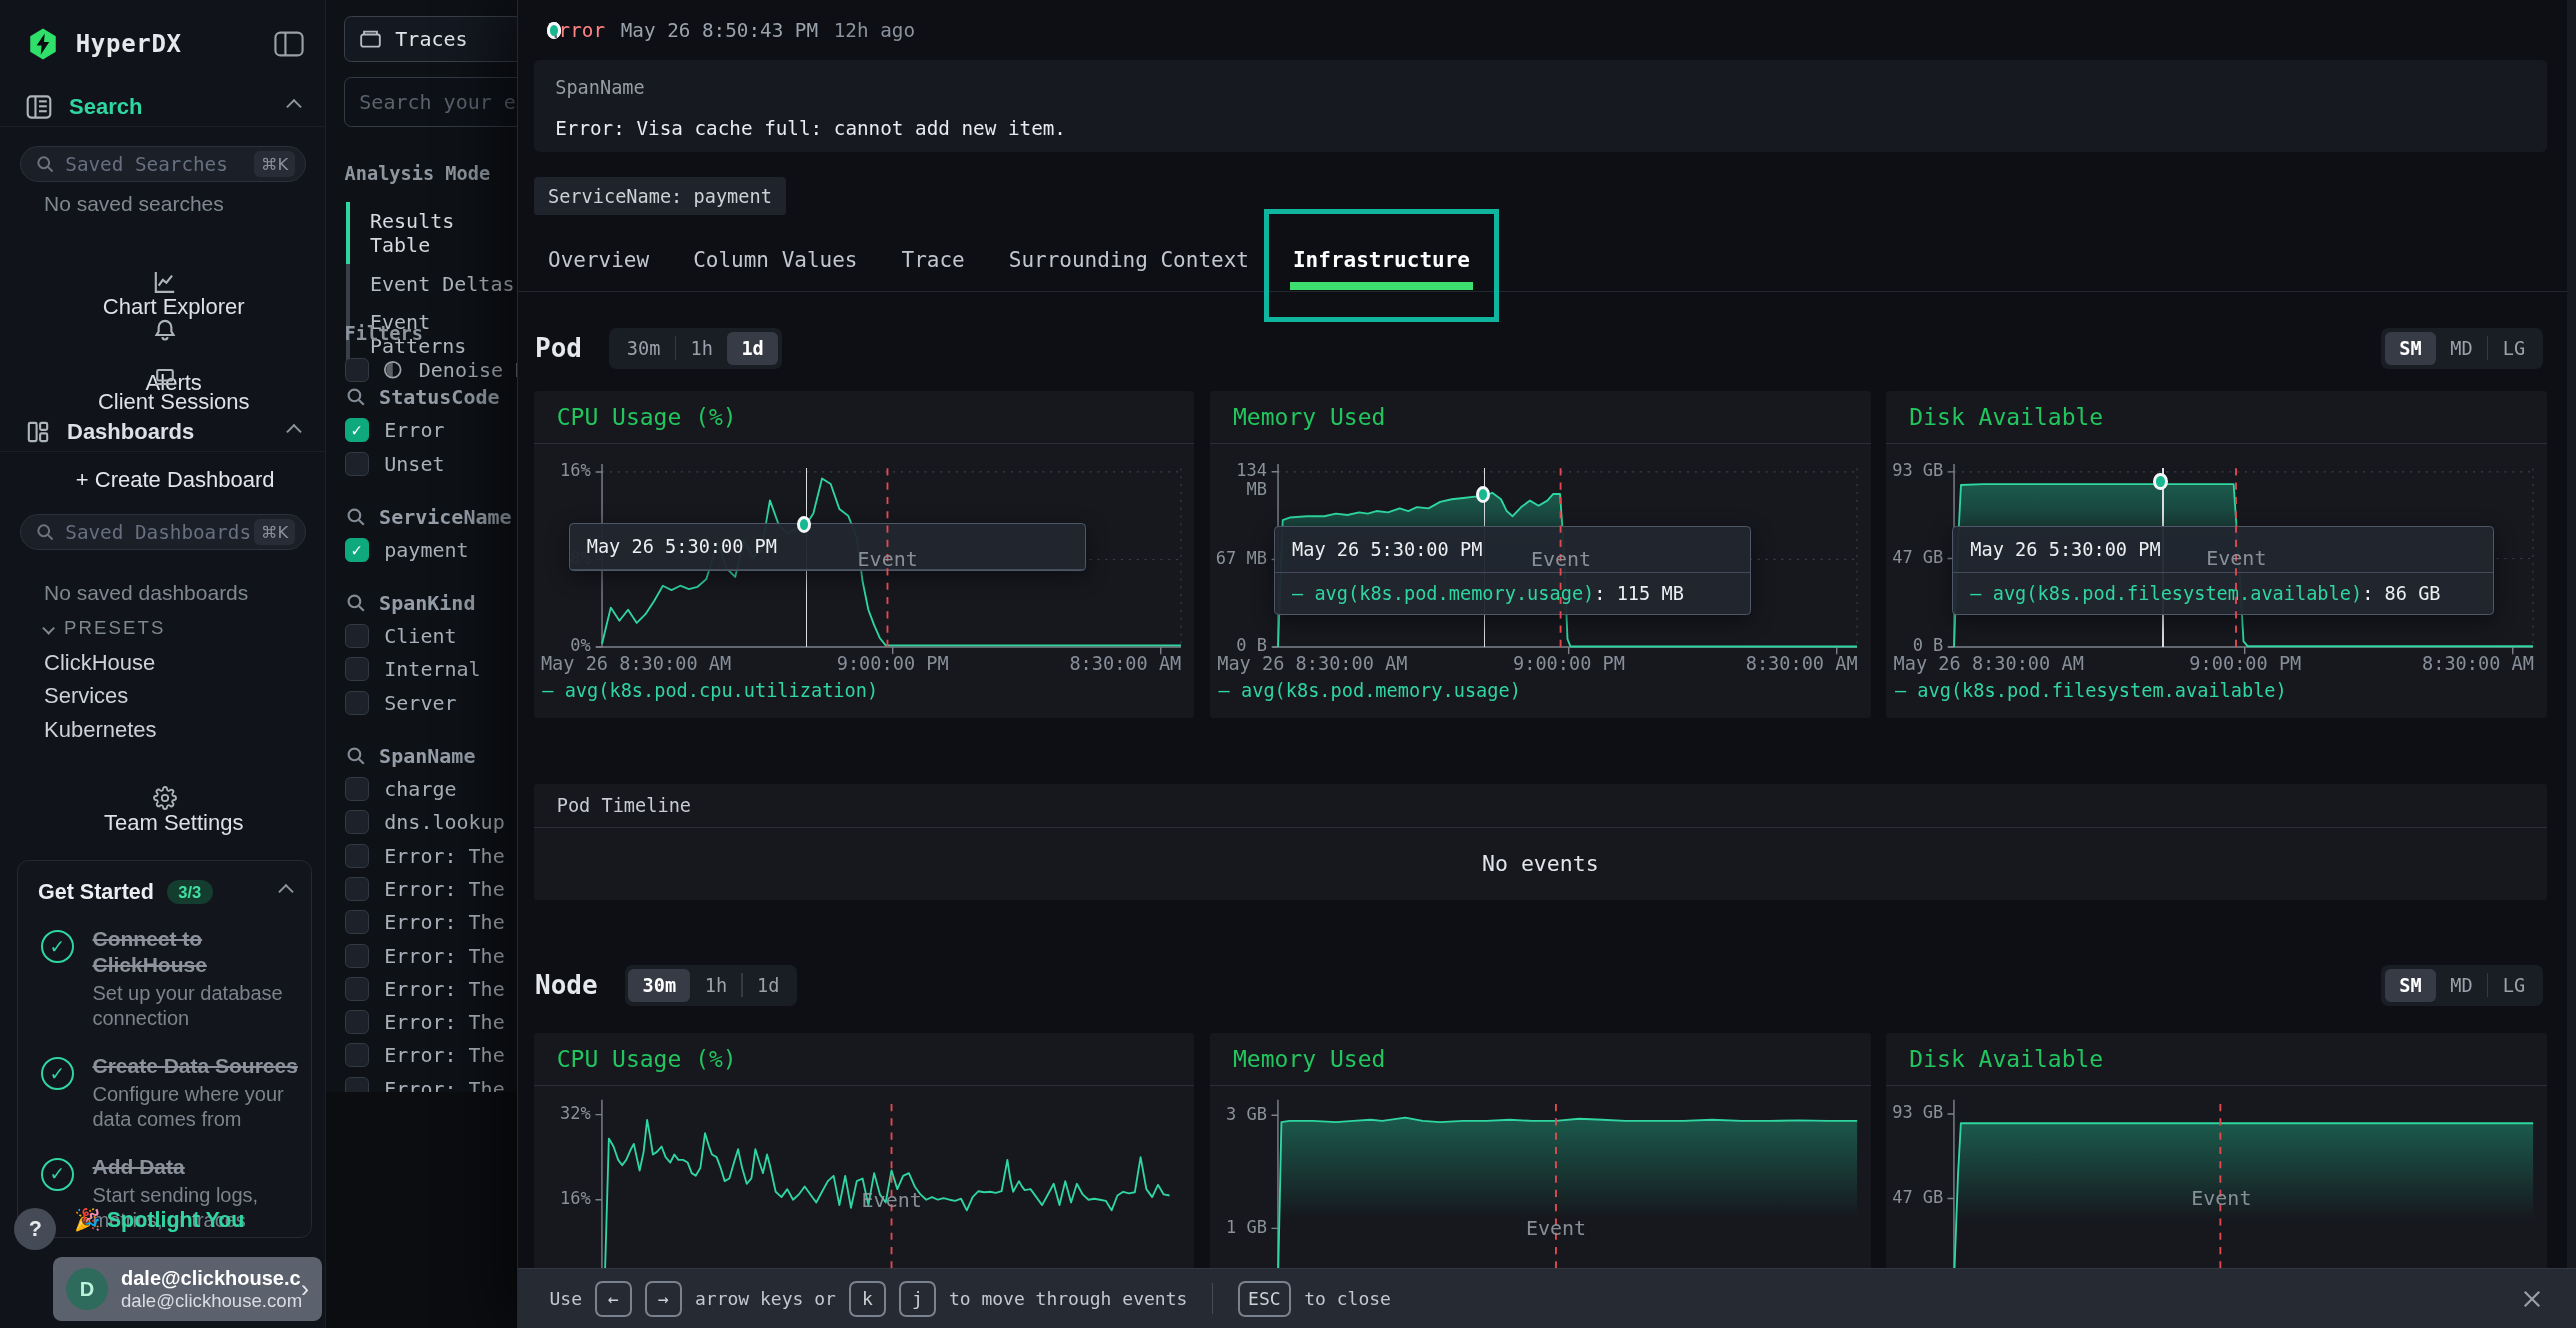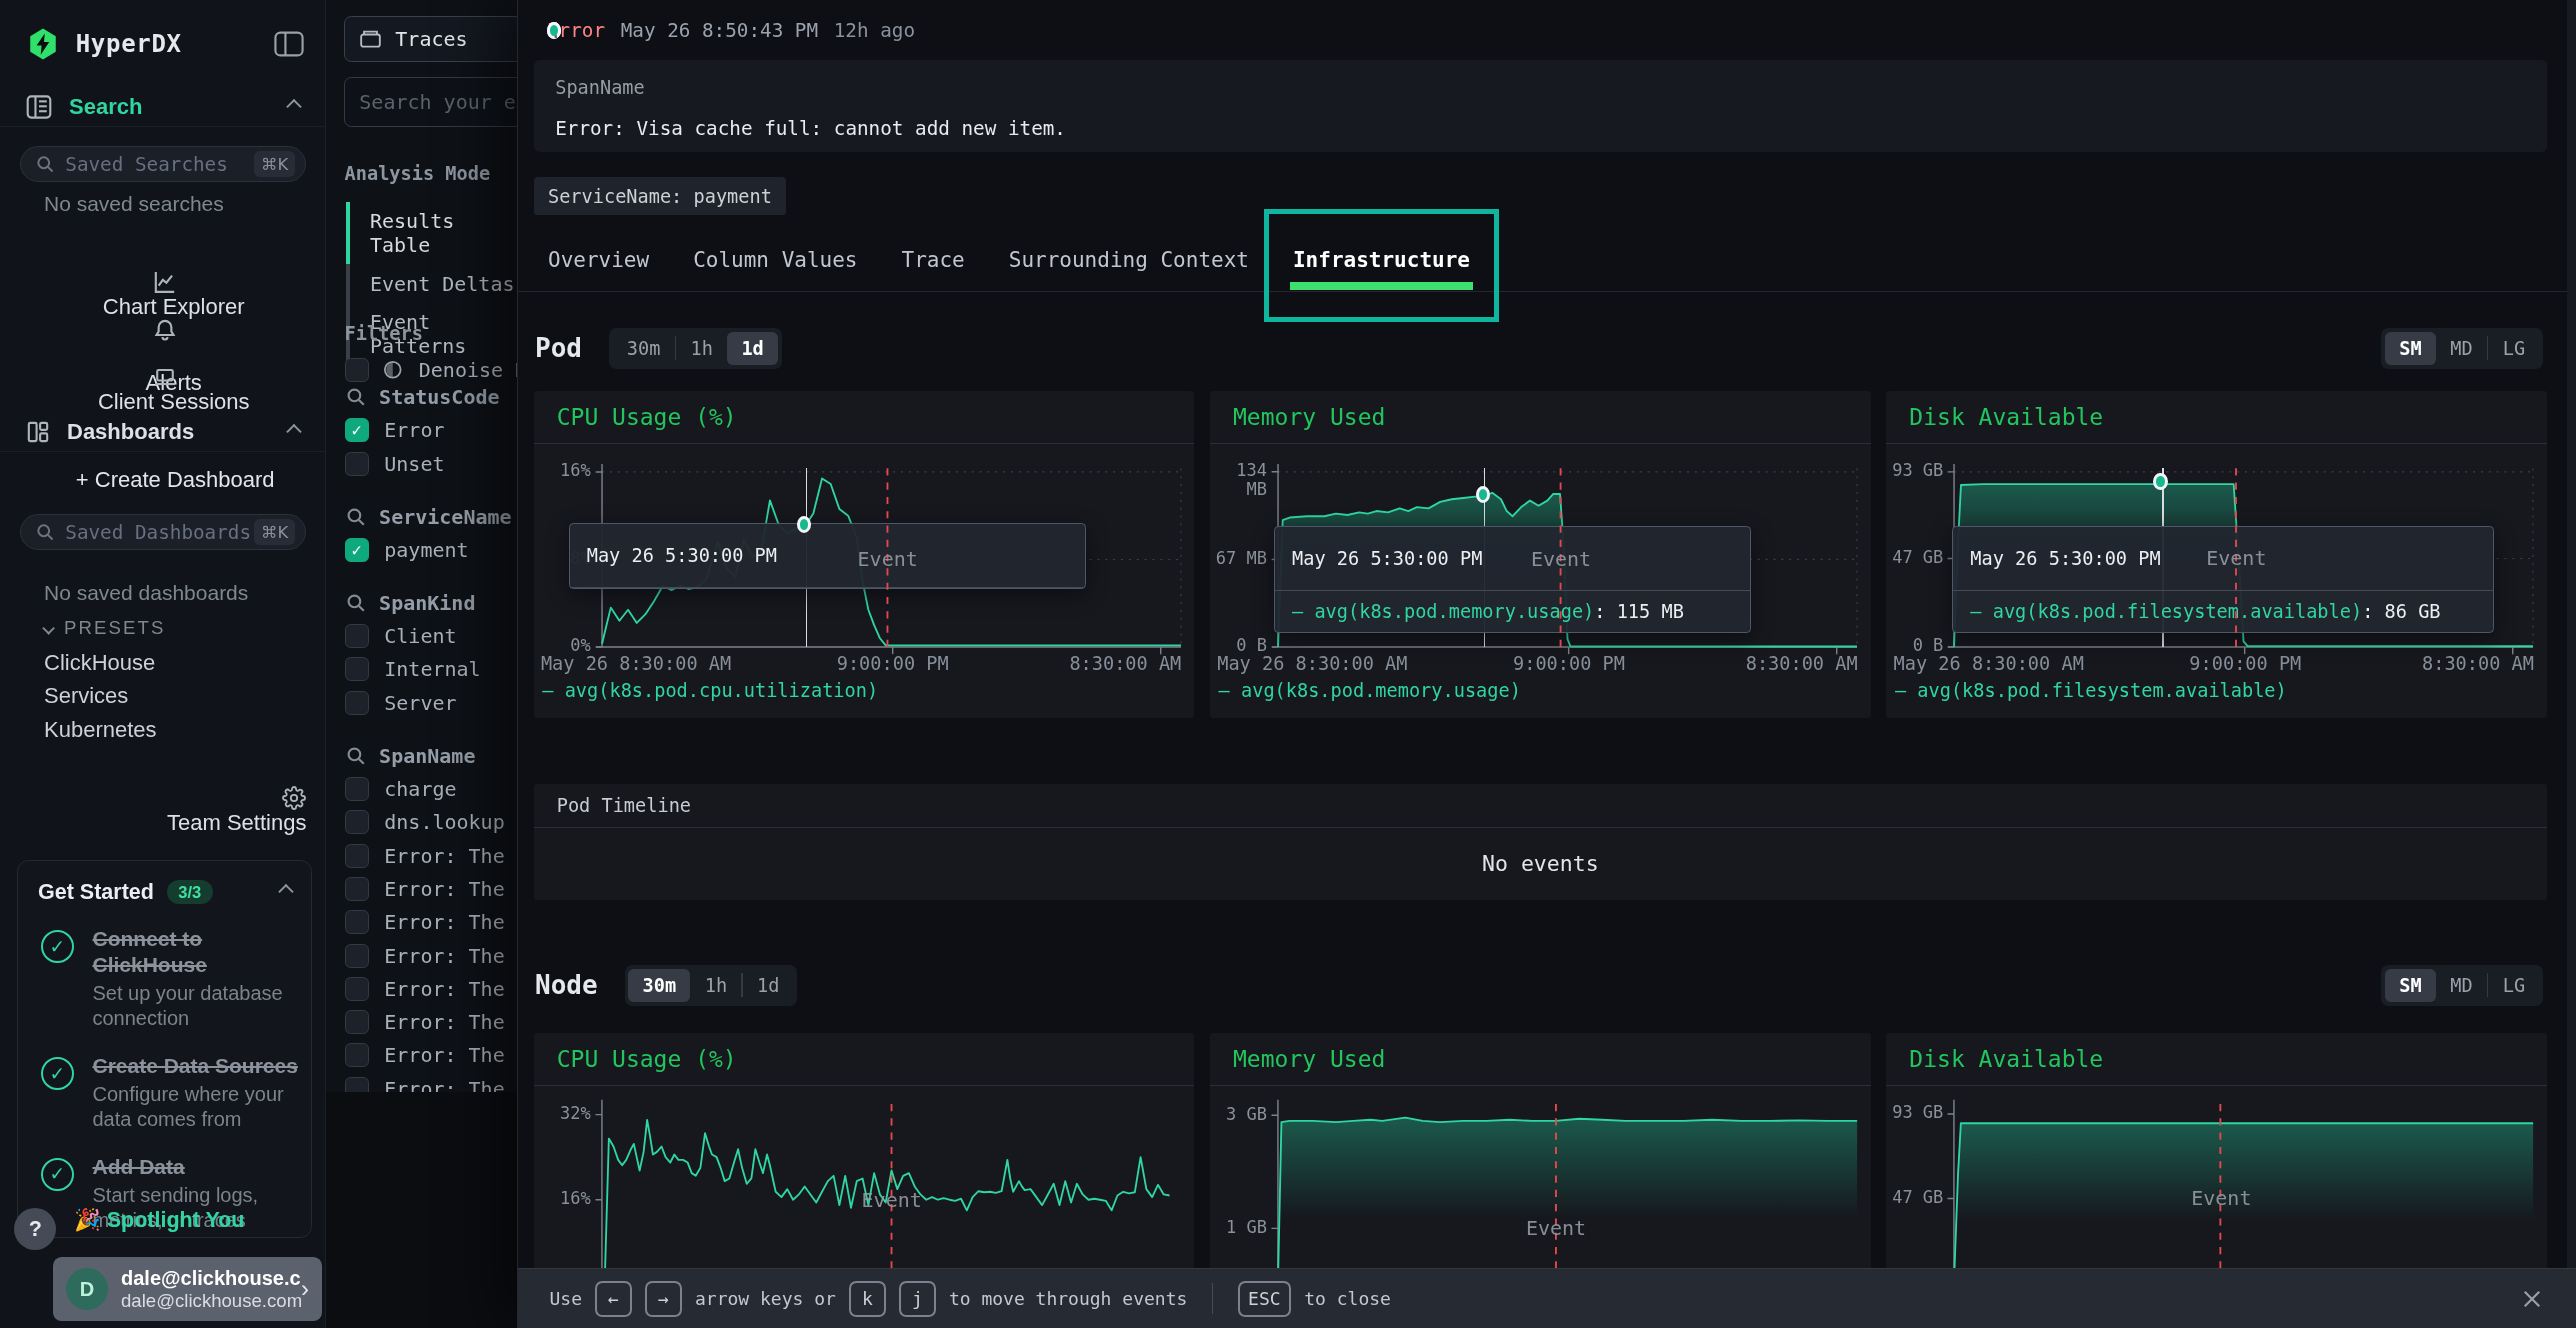--- a/index.html
+++ b/index.html
@@ -119,21 +119,21 @@
                           color:#22c55e; border-bottom:1.4px solid #2b2f37; }
   .ch-body { position:relative; }
   .ytick { position:absolute; width:57px; text-align:right; font-size:17px; color:#8a9199; line-height:1.1; }
   .xlab { position:absolute; font-size:18.6px; color:#878e98; white-space:nowrap; }
   .ch-legend { position:absolute; font-size:18.6px; color:#2fd6a0; white-space:nowrap; }
   .cursorline { position:absolute; width:1.4px; background:#dadde1; z-index:2; }
   .dot { position:absolute; width:14.3px; height:17px; border-radius:50%; background:#17b890; border:3.6px solid #f4f6f8; z-index:6; }
   .evlabel { position:absolute; transform:translateX(-50%); font-size:20px; color:rgba(148,155,163,0.9); z-index:5; white-space:nowrap;}
   .ttip { position:absolute; background:rgba(33,38,47,0.95); border:1.4px solid #4e5868; border-radius:4.3px; z-index:4;
           box-shadow:0 5.7px 21.5px rgba(0,0,0,0.45); }
-  .ttip .row1 { padding:21px 17px; font-size:18.6px; color:#eceef1; border-bottom:1.4px solid #424b59; }
+  .ttip .row1 { padding:12px 17px; font-size:18.6px; color:#eceef1; border-bottom:1.4px solid #424b59; }
   .ttip .row2 { padding:10px 17px; font-size:18.6px; color:#eceef1; white-space:nowrap; }
   .ttip .gr { color:#2fd6a0; }
   .timeline-card { position:absolute; left:15.7px; right:29px; height:116px; background:#16181e; border-radius:2.9px; }
   .timeline-card .tl-head { height:44px; display:flex; align-items:center; padding:0 23px; font-size:18.6px;
                             color:#c7ccd2; border-bottom:1.4px solid #2b2f37; }
   .timeline-card .tl-empty { height:70px; display:flex; align-items:center; justify-content:center;
                              font-size:21.5px; color:#e2e5ea; }
   
   .footer { position:absolute; left:0; right:0; bottom:0; height:60px; background:#262a33; border-top:1.4px solid #313641;
             display:flex; align-items:center; padding:0 31.5px; gap:13px; z-index:30; }
@@ -227,21 +227,21 @@
   <div class="side-empty" style="top:581px;">No saved dashboards</div>
 
   <div class="presets-hdr" style="top:617px;">
     <span class="chev down" style="width:8.6px;height:8.6px;border-color:#7f8791;"></span>
     <span>PRESETS</span>
   </div>
   <div class="preset-item" style="top:650px;">ClickHouse</div>
   <div class="preset-item" style="top:683px;">Services</div>
   <div class="preset-item" style="top:717px;">Kubernetes</div>
 
-  <div class="nav-item" style="top:786px;align-items:flex-end;">
+  <div class="nav-item" style="top:786px;">
     <svg width="24" height="24" viewBox="0 0 24 24" fill="none" stroke="#aeb4bc" stroke-width="1.8">
         <circle cx="12" cy="12" r="3.2"></circle>
         <path d="M19.4 15a1.7 1.7 0 0 0 .34 1.87l.06.06a2 2 0 1 1-2.83 2.83l-.06-.06a1.7 1.7 0 0 0-1.87-.34 1.7 1.7 0 0 0-1 1.55V21a2 2 0 1 1-4 0v-.09a1.7 1.7 0 0 0-1-1.55 1.7 1.7 0 0 0-1.87.34l-.06.06a2 2 0 1 1-2.83-2.83l.06-.06a1.7 1.7 0 0 0 .34-1.87 1.7 1.7 0 0 0-1.55-1H3a2 2 0 1 1 0-4h.09a1.7 1.7 0 0 0 1.55-1 1.7 1.7 0 0 0-.34-1.87l-.06-.06A2 2 0 1 1 7.07 4.3l.06.06a1.7 1.7 0 0 0 1.87.34h0a1.7 1.7 0 0 0 1-1.55V3a2 2 0 1 1 4 0v.09a1.7 1.7 0 0 0 1 1.55h0a1.7 1.7 0 0 0 1.87-.34l.06-.06a2 2 0 1 1 2.83 2.83l-.06.06a1.7 1.7 0 0 0-.34 1.87v0a1.7 1.7 0 0 0 1.55 1H21a2 2 0 1 1 0 4h-.09a1.7 1.7 0 0 0-1.55 1z"></path>
       </svg>
     <span class="txt">Team Settings</span>
   </div>
 
   <div class="gs-card">
     <div class="gs-head">
       <span class="gs-title">Get Started</span>

